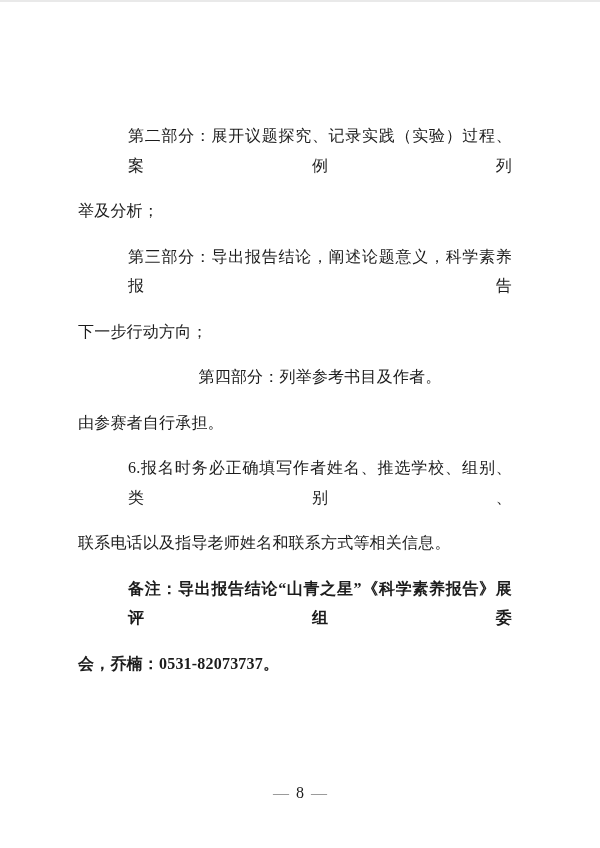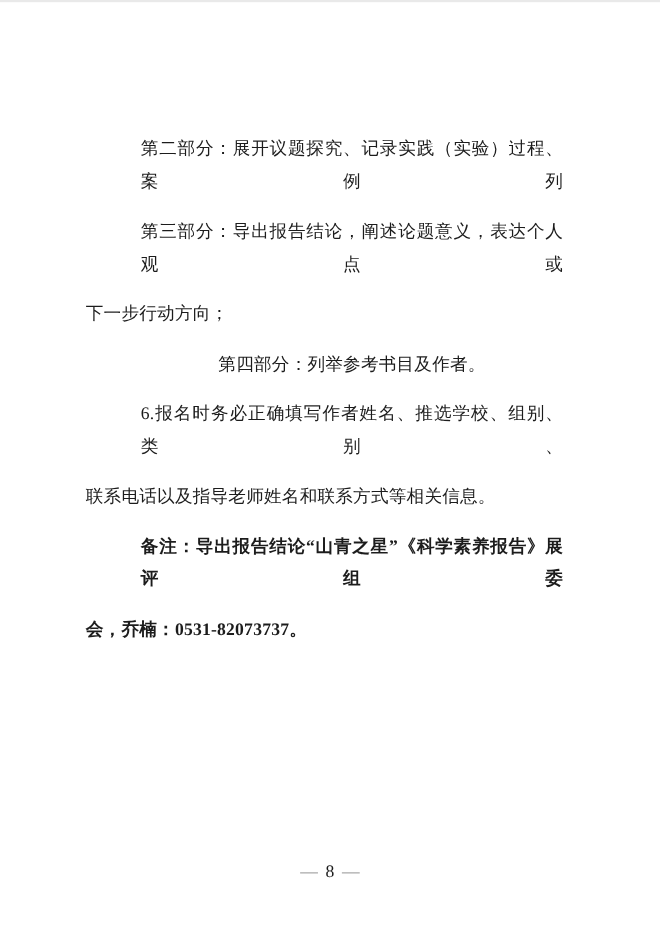--- a/index.html
+++ b/index.html
@@ -58,32 +58,34 @@
 </style>
 </head>
 <body>
 
 <div class="top-edge"></div>
 
 <main class="doc-body">
 
   <div class="para">
     <p class="line indent just">第二部分：展开议题探究、记录实践（实验）过程、案例列</p>
+    <p class="line">举及分析；</p>
   </div>
 
   <div class="para">
-    <p class="line indent just">第三部分：导出报告结论，阐述论题意义，表达个人观点或</p>
+    <p class="line indent just">第三部分：导出报告结论，阐述论题意义，科学素养报告</p>
     <p class="line">下一步行动方向；</p>
   </div>
 
   <div class="para">
     <p class="line indent">第四部分：列举参考书目及作者。</p>
   </div>
 
   <div class="para">
+    <p class="line">由参赛者自行承担。</p>
   </div>
 
   <div class="para">
     <p class="line indent just">6.报名时务必正确填写作者姓名、推选学校、组别、类别、</p>
     <p class="line">联系电话以及指导老师姓名和联系方式等相关信息。</p>
   </div>
 
   <div class="para bold">
     <p class="line indent just">备注：导出报告结论“山青之星”《科学素养报告》展评组委</p>
     <p class="line">会，乔楠：0531-82073737。</p>

